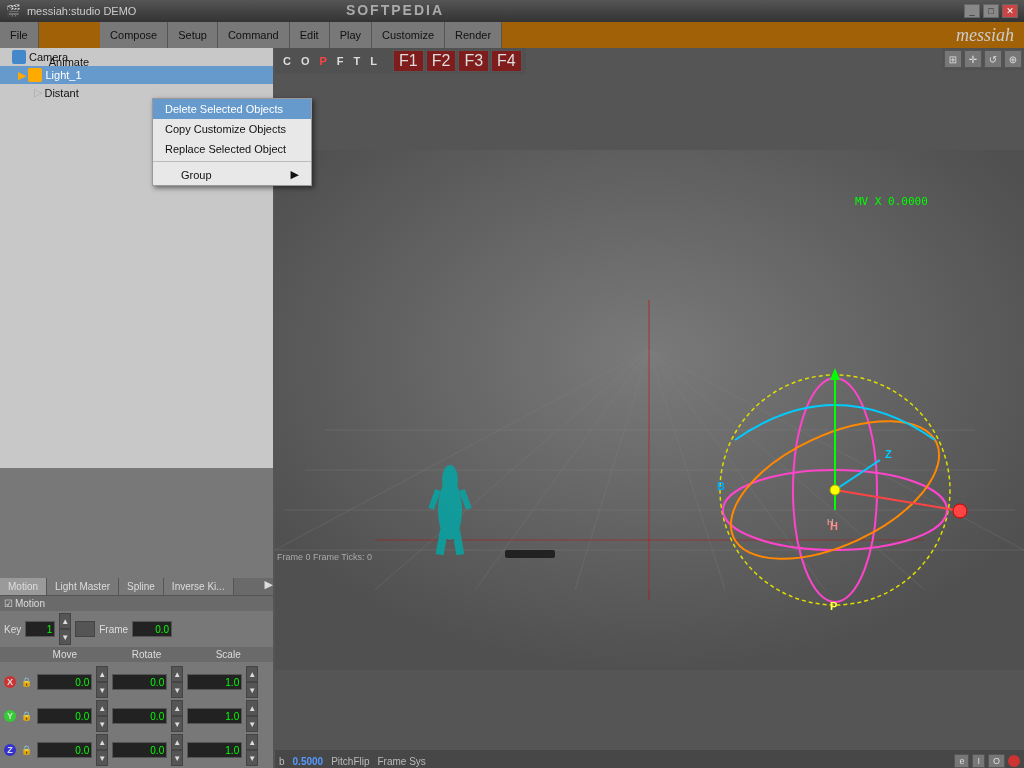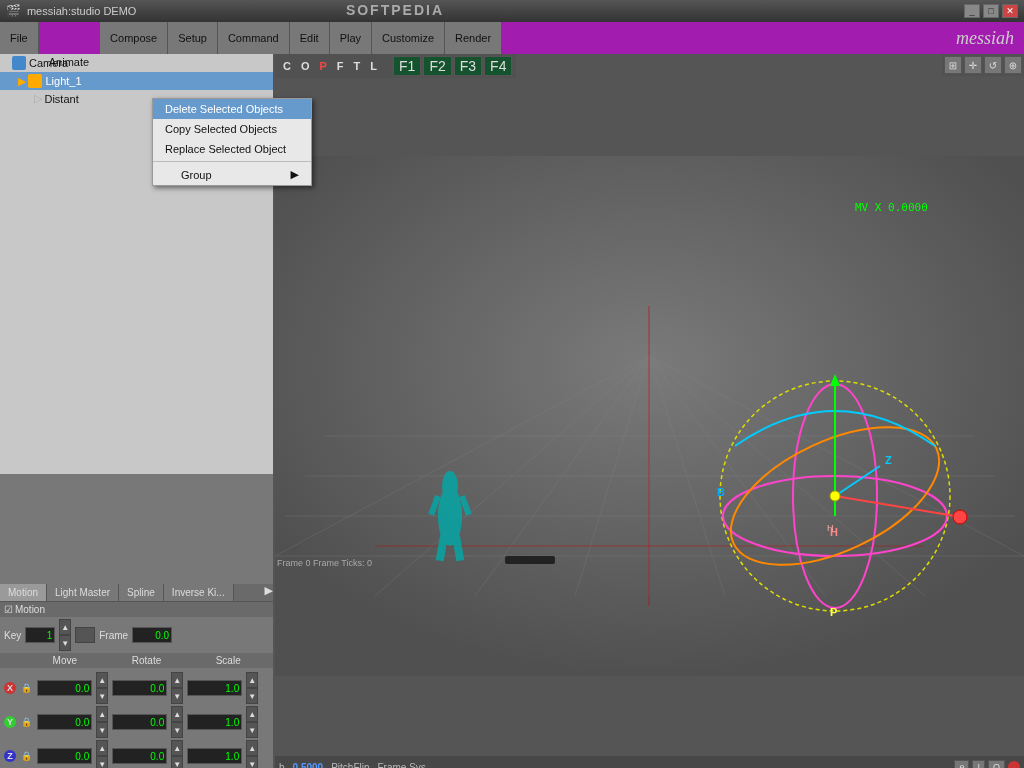--- a/index.html
+++ b/index.html
@@ -10,21 +10,21 @@
       width: 100%; height: 22px; background: linear-gradient(to bottom, #555, #333);
       display: flex; align-items: center; justify-content: space-between;
       padding: 0 6px; color: #ccc; font-size: 11px;
     }
     #titlebar .title { display: flex; align-items: center; gap: 6px; }
     #titlebar .winbtns { display: flex; gap: 3px; }
     #titlebar .winbtn { width: 16px; height: 14px; background: #888; border: 1px solid #666; font-size: 9px; display: flex; align-items: center; justify-content: center; cursor: pointer; color: #222; }
 
     
     #menubar {
-      width: 100%; height: 32px; background: #a21caf;
+      width: 100%; height: 26px; background: #a16207;
       display: flex; align-items: stretch;
     }
     .menu-item {
       padding: 0 10px; display: flex; align-items: center; cursor: pointer;
       background: #787878; border-right: 1px solid #555; font-size: 11px; color: #111;
       position: relative;
     }
     .menu-item.active { background: #aaa; margin-top: 40px; }
     .menu-logo { margin-left: auto; padding: 4px 10px; display: flex; align-items: center; font-family: serif; font-style: italic; font-size: 18px; color: #ccc; }
 
@@ -80,21 +80,21 @@
     #viewport { flex: 1; position: relative; background: #555; overflow: hidden; }
 
     
     #vp-toolbar { position: absolute; top: 0; right: 0; display: flex; gap: 2px; padding: 2px; background: rgba(80,80,80,0.8); }
     .vp-btn { width: 18px; height: 18px; background: #777; border: 1px solid #555; display: flex; align-items: center; justify-content: center; font-size: 10px; cursor: pointer; color: #ddd; }
 
     
     #mode-bar { position: absolute; top: 0; left: 0; display: flex; align-items: center; gap: 2px; padding: 2px 4px; background: rgba(80,80,80,0.8); }
     .mode-btn { padding: 1px 4px; font-size: 11px; font-weight: bold; cursor: pointer; color: #ddd; }
     .mode-btn.active { color: #ff4444; }
-    .f-btn { padding: 1px 5px; background: #14532d; border: 1px solid #555; font-size: 14px; color: #ddd; cursor: pointer; }
+    .f-btn { padding: 1px 5px; background: #7f1d1d; border: 1px solid #555; font-size: 16px; color: #ddd; cursor: pointer; }
 
     
     #scene-svg { position: absolute; top: 0; left: 0; width: 100%; height: 100%; }
 
     
     #coord-bar { position: absolute; bottom: 0; left: 0; right: 0; height: 22px; background: rgba(70,70,70,0.9); display: flex; align-items: center; padding: 0 4px; gap: 8px; font-size: 10px; color: #bbb; }
   </style>
 </head>
 <body>
 
@@ -143,21 +143,21 @@
       </div>
       <div class="scene-item">
         <span style="width:30px;display:inline-block;"></span>
         <span style="margin-right:2px;color:#aaa;">▷</span>
         <span>Distant</span>
       </div>
     </div>
 
     <div id="context-menu">
       <div class="ctx-item highlighted">Delete Selected Objects</div>
-      <div class="ctx-item">Copy Selected Objects</div>
+      <div class="ctx-item">Copy Customize Objects</div>
       <div class="ctx-item">Replace Selected Object</div>
       <div class="ctx-separator"></div>
       <div class="ctx-item ctx-item-group">
         <span>Group</span>
         <span>▶</span>
       </div>
     </div>
 
     <div id="panel-tabs" style="margin-top:110px;">
       <div class="panel-tab active">Motion</div>

